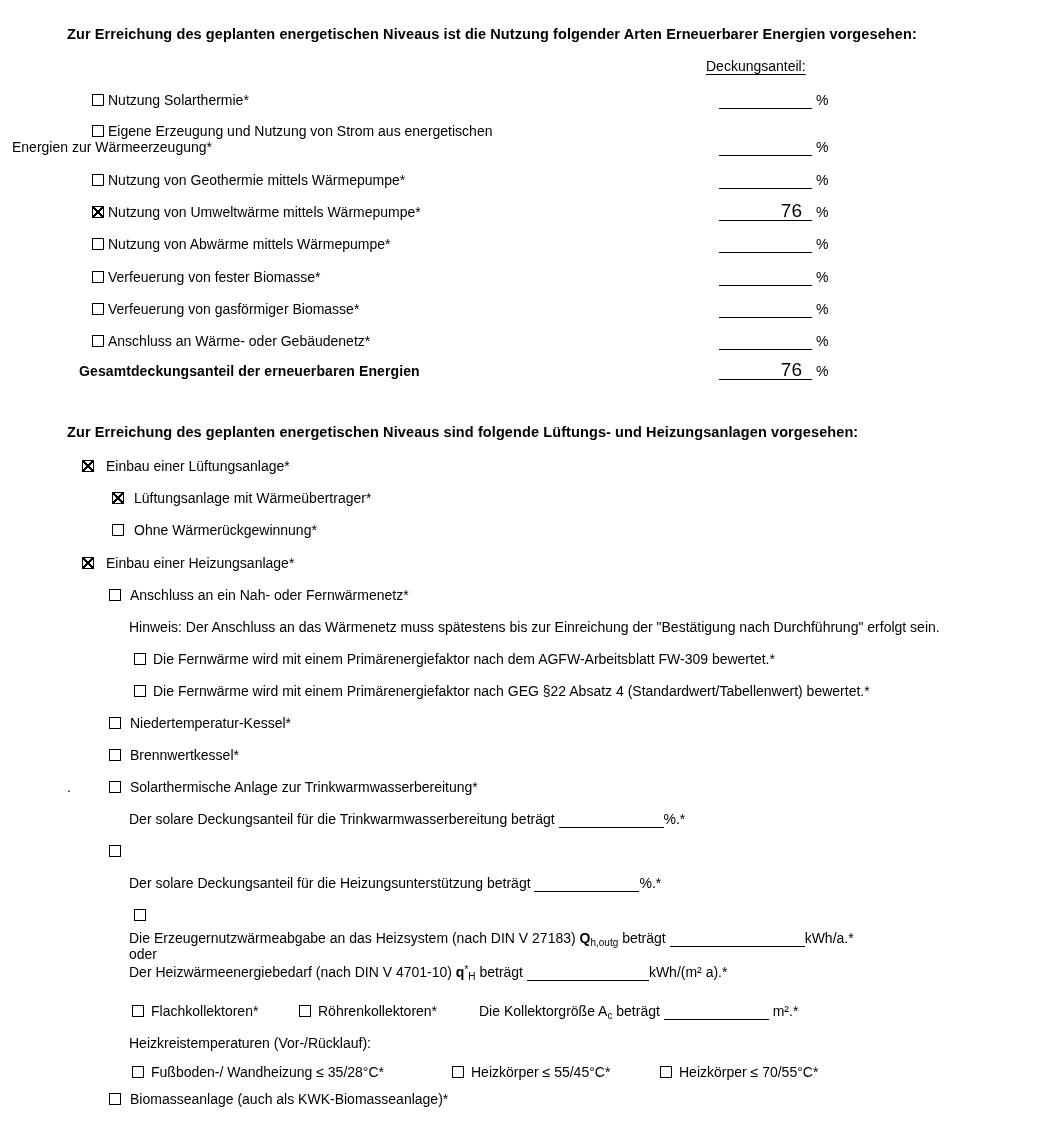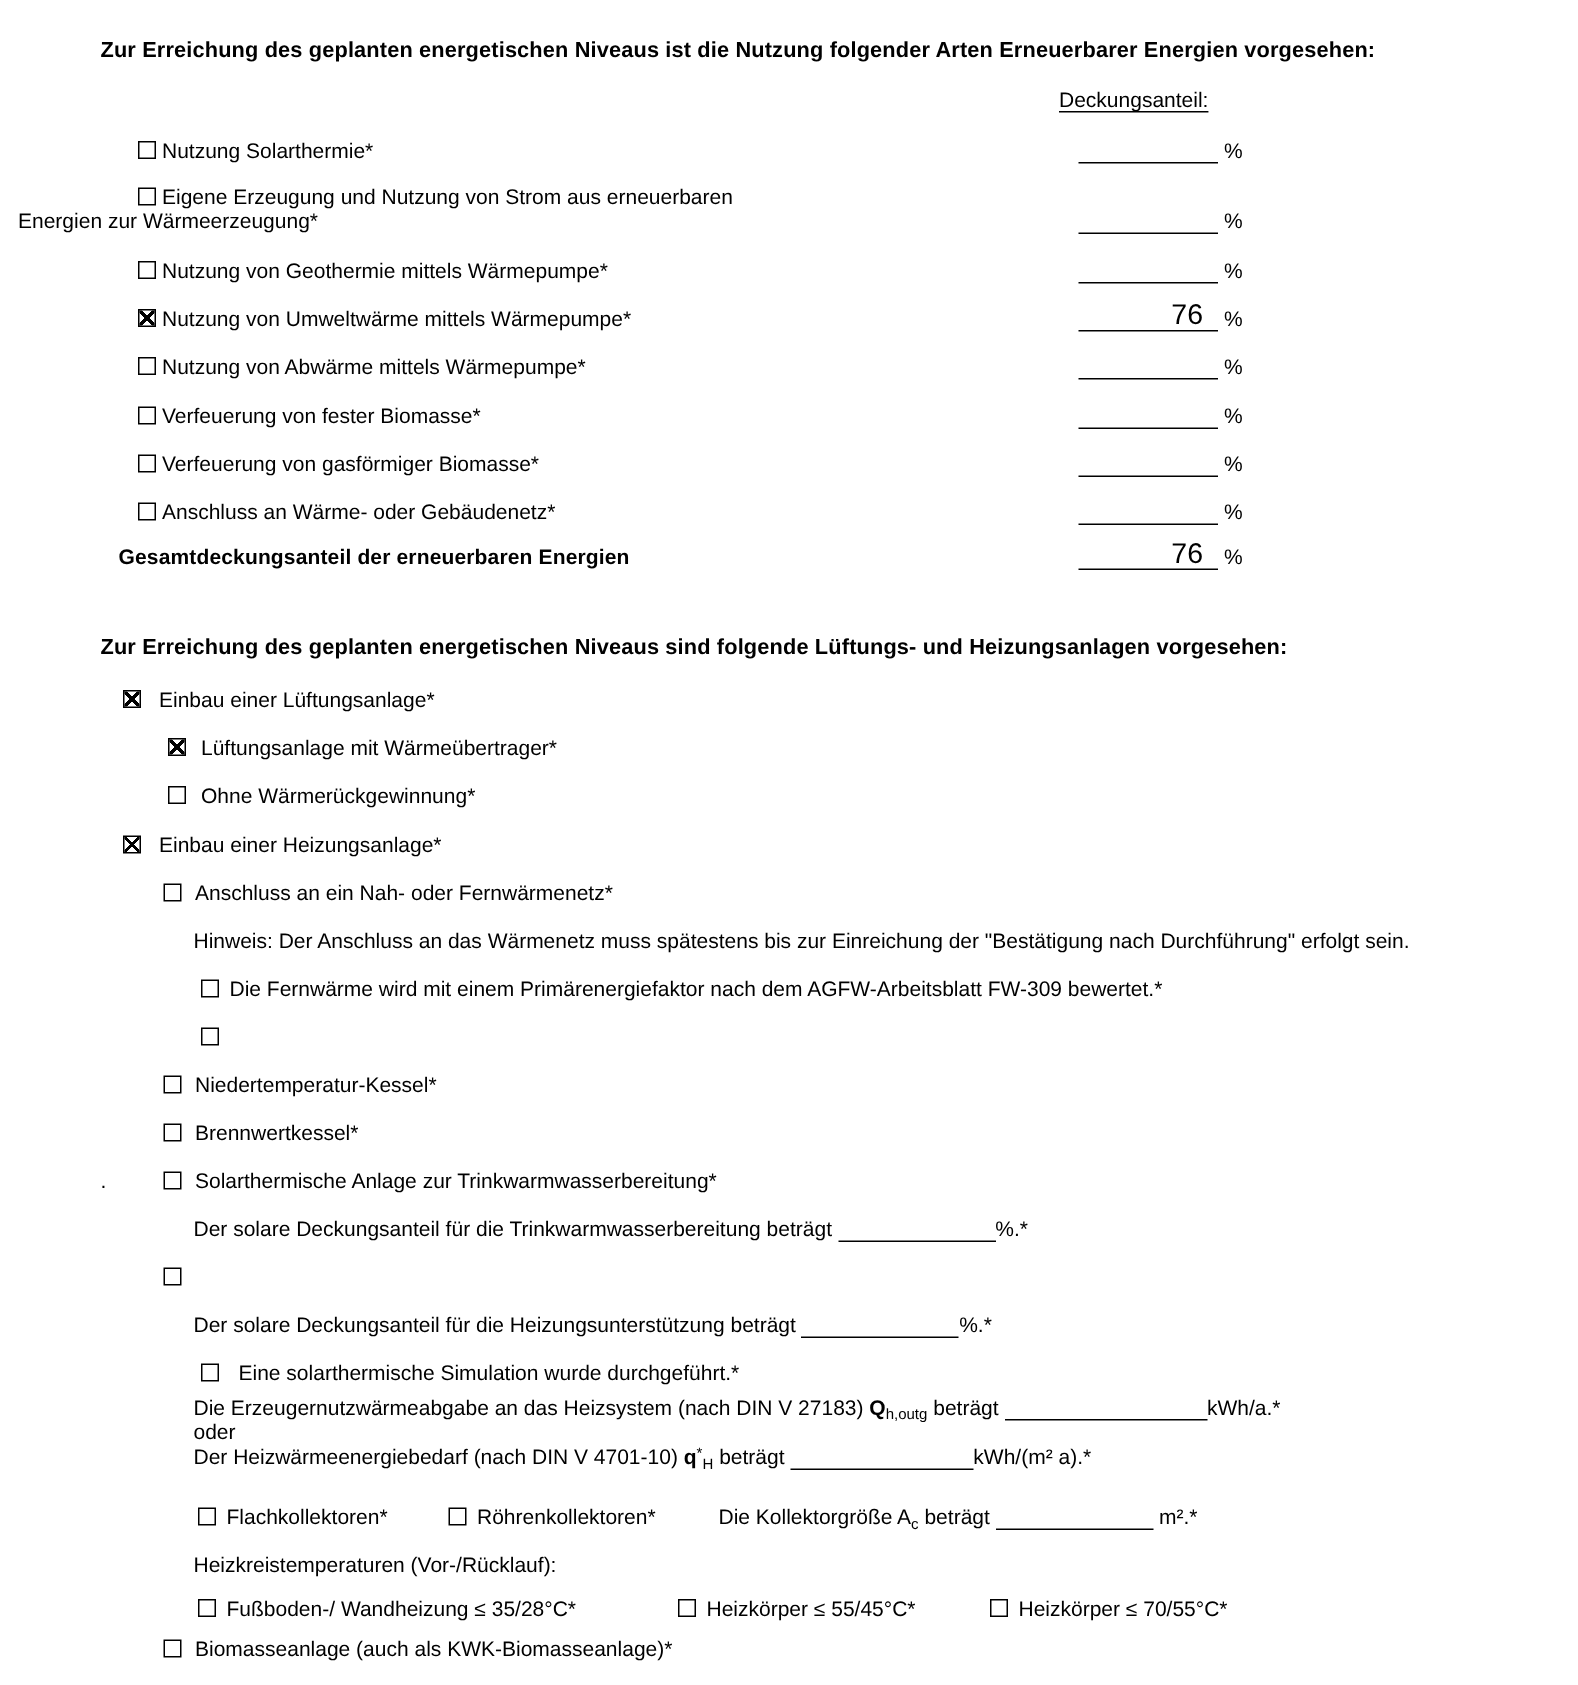--- a/index.html
+++ b/index.html
@@ -65,21 +65,21 @@
 <div class="hdr" style="top:26px">Zur Erreichung des geplanten energetischen Niveaus ist die Nutzung folgender Arten Erneuerbarer Energien vorgesehen:</div>
 
 <div class="colhdr">Deckungsanteil:</div>
 
 <div class="row" style="top:92px">
   <span class="s1"><span class="cb"></span><span class="lbl">Nutzung Solarthermie*</span></span>
   <span class="val"><span class="line w93"><span class="vnum"></span></span><span class="pct">%</span></span>
 </div>
 
 <div class="row" style="top:123px; height:34px">
-  <span class="s1" style="display:block; line-height:16px"><span class="cb"></span><span class="lbl">Eigene Erzeugung und Nutzung von Strom aus erneuerbaren</span></span>
+  <span class="s1" style="display:block; line-height:16px"><span class="cb"></span><span class="lbl">Eigene Erzeugung und Nutzung von Strom aus energetischen</span></span>
   <span style="display:block; line-height:16px">Energien zur Wärmeerzeugung*</span>
   <span class="val" style="top:16px"><span class="line w93"><span class="vnum"></span></span><span class="pct">%</span></span>
 </div>
 
 <div class="row" style="top:172px">
   <span class="s1"><span class="cb"></span><span class="lbl">Nutzung von Geothermie mittels Wärmepumpe*</span></span>
   <span class="val"><span class="line w93"><span class="vnum"></span></span><span class="pct">%</span></span>
 </div>
 
 <div class="row" style="top:204px">
@@ -134,21 +134,21 @@
   <span class="cb"></span><span class="lbl">Anschluss an ein Nah- oder Fernwärmenetz*</span>
 </div>
 
 <div class="row i2t" style="top:619px">Hinweis: Der Anschluss an das Wärmenetz muss spätestens bis zur Einreichung der "Bestätigung nach Durchführung" erfolgt sein.</div>
 
 <div class="row i3" style="top:651px">
   <span class="cb"></span><span class="lbl">Die Fernwärme wird mit einem Primärenergiefaktor nach dem AGFW-Arbeitsblatt FW-309 bewertet.*</span>
 </div>
 
 <div class="row i3" style="top:683px">
-  <span class="cb"></span>
+  <span class="cb"></span><span class="lbl">Die Fernwärme wird mit einem Primärenergiefaktor nach GEG §22 Absatz 4 (Standardwert/Tabellenwert) bewertet.*</span>
 </div>
 
 <div class="row i2" style="top:715px">
   <span class="cb"></span><span class="lbl">Niedertemperatur-Kessel*</span>
 </div>
 
 <div class="row i2" style="top:747px">
   <span class="cb"></span><span class="lbl">Brennwertkessel*</span>
 </div>
 
@@ -166,21 +166,21 @@
 <div class="row i2" style="top:843px">
   <span class="cb"></span>
 </div>
 
 <div class="row i2t" style="top:875px">
   <span>Der solare Deckungsanteil für die Heizungsunterstützung beträgt</span>
   <span class="line w105"><span class="vnum"></span></span><span>%.*</span>
 </div>
 
 <div class="row i3" style="top:907px">
-  <span class="cb"></span><span class="lblwide">Eine solarthermische Simulation wurde durchgeführt.*</span>
+  <span class="cb"></span>
 </div>
 
 <div class="row i2t" style="top:930px; line-height:16px">
   <span>Die Erzeugernutzwärmeabgabe an das Heizsystem (nach DIN V 27183) </span><span class="sym">Q</span><sub class="sb">h,outg</sub><span> beträgt</span>
   <span class="line w135"><span class="vnum"></span></span><span>kWh/a.*</span>
 </div>
 <div class="row i2t" style="top:946px; line-height:16px">oder</div>
 <div class="row i2t" style="top:962px; line-height:16px">
   <span>Der Heizwärmeenergiebedarf  (nach DIN V 4701-10) </span><span class="sym">q</span><sup class="sp">*</sup><sub class="sb">H</sub><span> beträgt</span>
   <span class="line w122"><span class="vnum"></span></span><span>kWh/(m² a).*</span>

